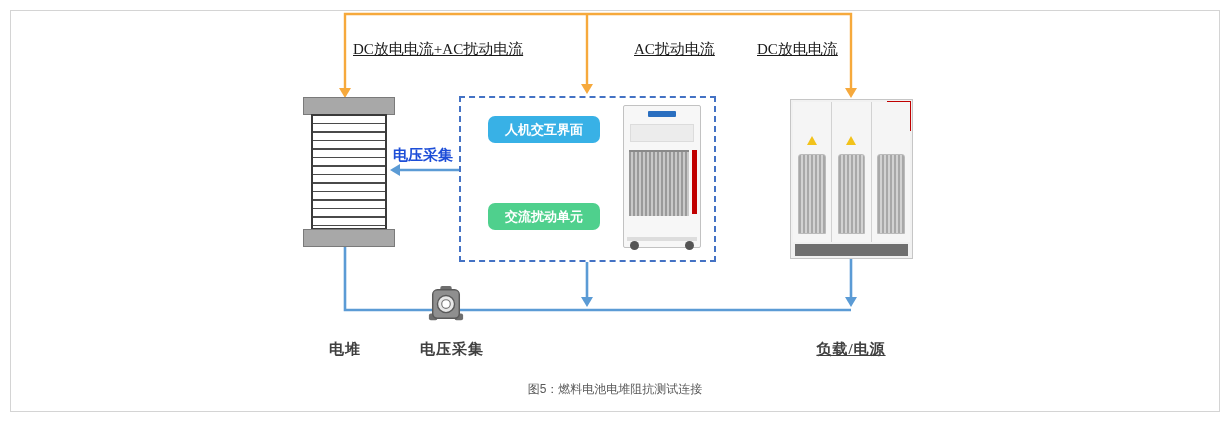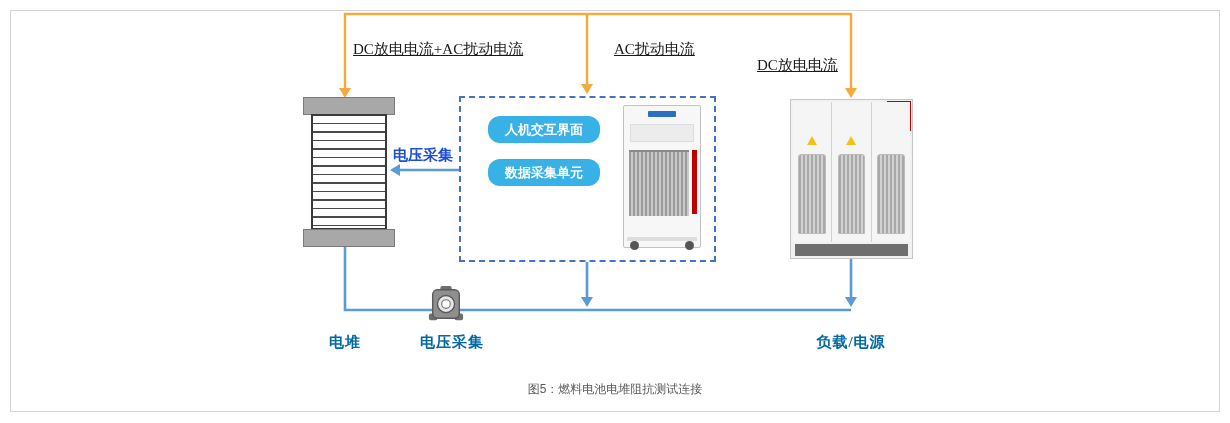--- a/index.html
+++ b/index.html
@@ -28,21 +28,21 @@
   }
 
   
   .dashed-box{
     position:absolute;left:459px;top:96px;width:257px;height:166px;box-sizing:border-box;
     border:2px dashed #4472c4;z-index:2;background:transparent;
   }
   .unit-box{
     position:absolute;left:488px;width:112px;height:27px;line-height:27px;
     text-align:center;color:#ffffff;font-size:13px;font-weight:bold;
-    border-radius:12px;z-index:3;font-family:"Liberation Sans",sans-serif;
+    border-radius:7px;z-index:3;font-family:"Liberation Sans",sans-serif;
   }
   .unit-box.b1{top:116px;background:#38b1e6;}
   .unit-box.b2{top:159px;background:#38b1e6;}
   .unit-box.b3{top:203px;background:#4fd08d;}
 
   
   .device{
     position:absolute;left:623px;top:105px;width:78px;height:143px;box-sizing:border-box;
     background:#f7f7f7;border:1px solid #c2c2c2;border-radius:2px;z-index:3;
   }
@@ -81,36 +81,36 @@
 
   
   .sensor{position:absolute;left:427px;top:286px;width:38px;height:38px;z-index:4;}
 
   
   .flow-label{
     position:absolute;top:40px;font-family:"Liberation Serif",serif;
     font-size:15px;color:#1a1a1a;white-space:nowrap;z-index:3;text-decoration:underline;
   }
   .flow-label.l1{left:353px;}
-  .flow-label.l2{left:614px;}
-  .flow-label.l3{left:757px;margin-top:16px;}
+  .flow-label.l2{left:634px;}
+  .flow-label.l3{left:757px;}
   .volt-label{
     position:absolute;left:423px;top:146px;transform:translateX(-50%);
     font-family:"Liberation Serif",serif;font-size:15px;font-weight:bold;
     color:#1d4ed8;white-space:nowrap;z-index:3;
   }
   .comp-label{
-    position:absolute;top:333px;transform:translateX(-50%);
+    position:absolute;top:340px;transform:translateX(-50%);
     font-family:"Liberation Serif",serif;font-size:15px;font-weight:bold;
-    color:#0369a1;white-space:nowrap;z-index:3;letter-spacing:1px;
+    color:#404040;white-space:nowrap;z-index:3;letter-spacing:1px;
   }
   .comp-label.c1{left:345px;}
   .comp-label.c2{left:452px;}
   .comp-label.c3{left:606px;}
-  .comp-label.c4{left:851px;}
+  .comp-label.c4{left:851px;text-decoration:underline;}
   .caption{
     position:absolute;left:0;top:381px;width:1230px;text-align:center;
     font-size:12px;color:#595959;z-index:3;font-family:"Liberation Sans",sans-serif;
   }
 </style>
 </head>
 <body>
 
 <div class="stage">
 
@@ -140,21 +140,21 @@
 
   <div class="stack-cap top"></div>
   <div class="stack-body"></div>
   <div class="stack-cap bottom"></div>
 
   <div class="volt-label">电压采集</div>
 
   <div class="dashed-box"></div>
 
   <div class="unit-box b1">人机交互界面</div>
-  <div class="unit-box b2">数据采集单元</div>
+  <div class="unit-box b3">交流扰动单元</div>
 
   <div class="device">
     <div class="d-logo"></div>
     <div class="d-panel"></div>
     <div class="d-texture"></div>
     <div class="d-red"></div>
     <div class="d-base"></div>
     <div class="d-foot l"></div>
     <div class="d-foot r"></div>
   </div>

